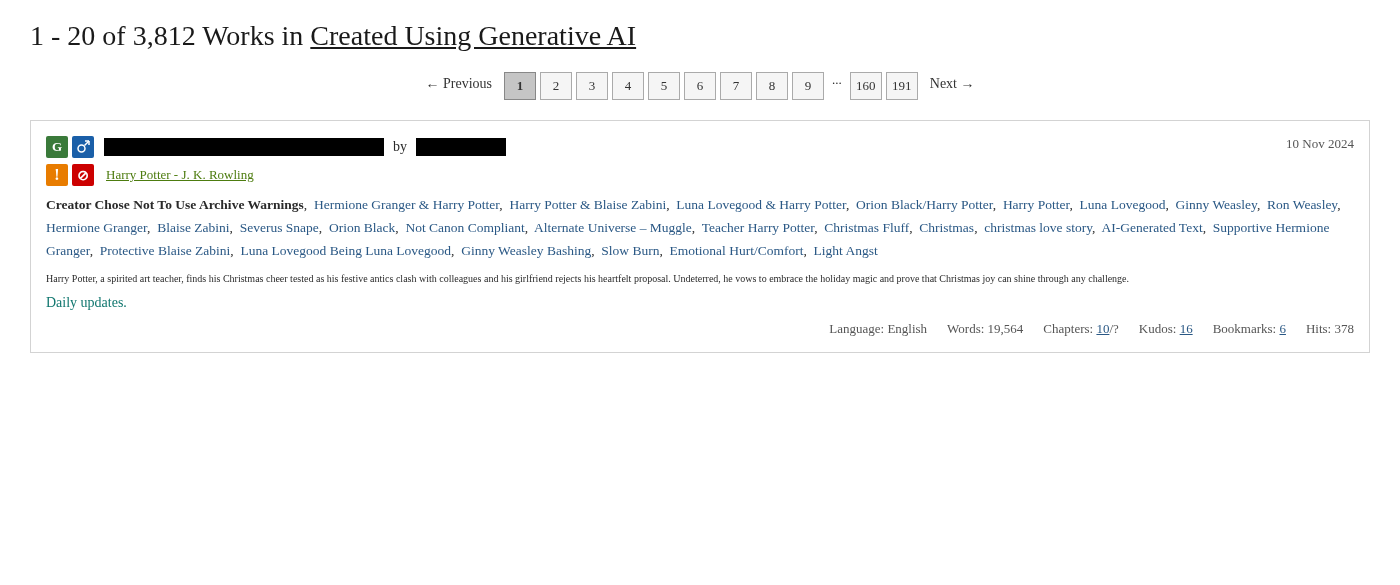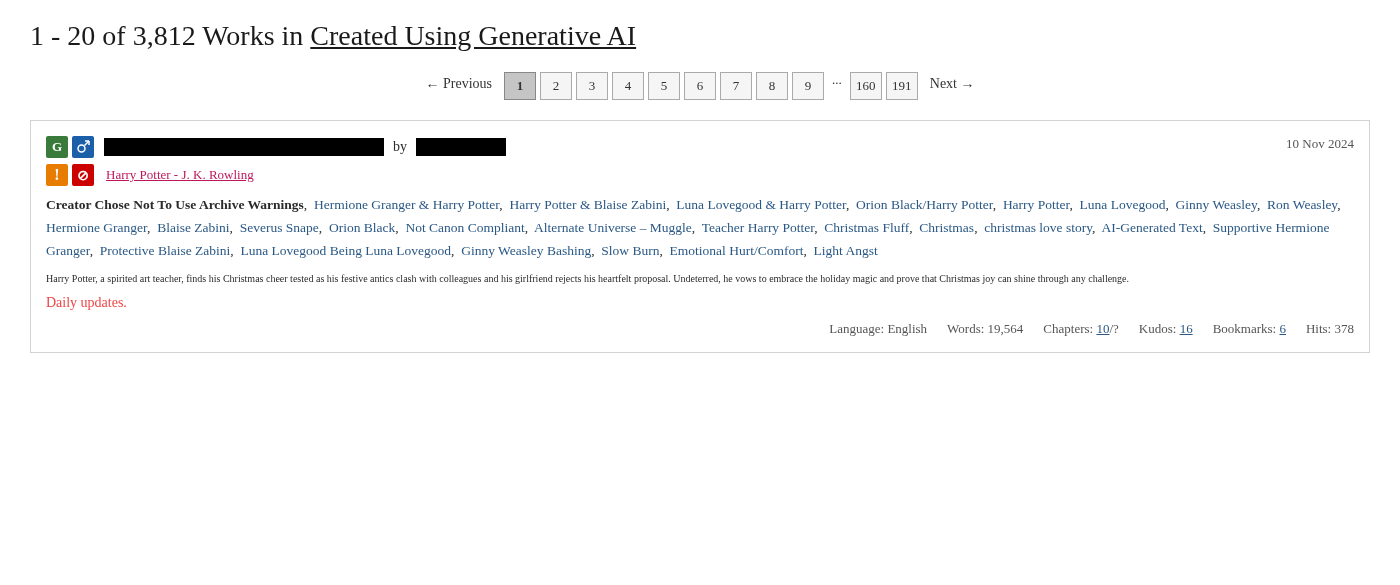--- a/index.html
+++ b/index.html
@@ -137,21 +137,21 @@
       font-size: 14px;
     }
 
     .work-fandom {
       font-size: 13px;
       color: #333;
       margin-left: 2px;
     }
 
     .work-fandom a {
-      color: #be185d;
+      color: #4d7c0f;
       text-decoration: underline;
     }
 
     .work-date {
       font-size: 13px;
       color: #555;
       white-space: nowrap;
     }
 
     .work-tags {
@@ -173,21 +173,21 @@
     .work-summary {
       font-size: 10px;
       line-height: 1.6;
       margin: 8px 0;
       color: #2a2a2a;
     }
 
     .work-notes {
       font-size: 14px;
       margin: 6px 0;
-      color: #ef4444;
+      color: #0f766e;
     }
 
     .work-footer {
       display: flex;
       justify-content: flex-end;
       gap: 20px;
       font-size: 13px;
       color: #555;
       margin-top: 10px;
     }

